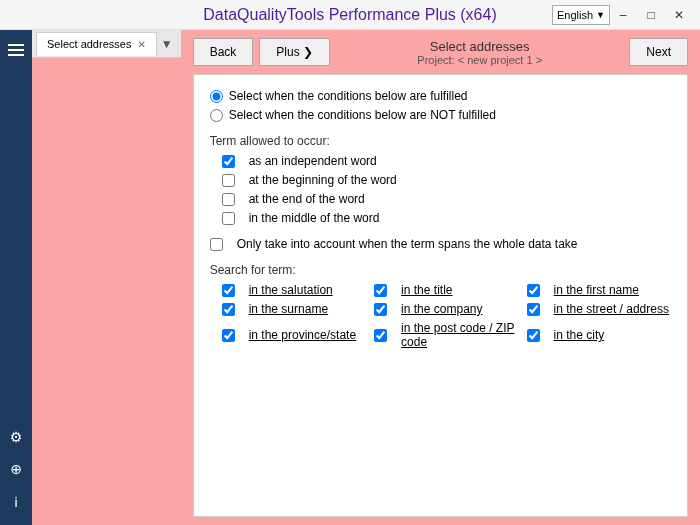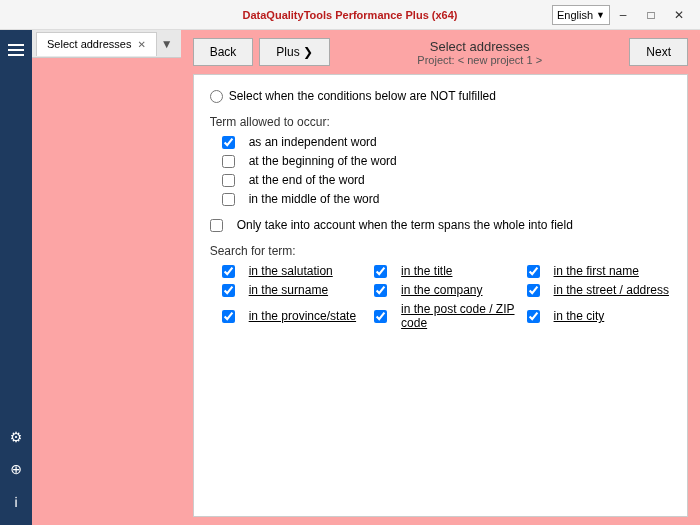--- a/index.html
+++ b/index.html
@@ -32,26 +32,25 @@
       display: flex;
       align-items: center;
       border: 1px solid #aaa;
       background: white;
       padding: 1px 4px;
       font-size: 11px;
       height: 20px;
       cursor: pointer;
     }
     .title-bar-center {
-      font-size: 11px;
-      color: #b91c1c;
+      font-size: 16px;
+      color: #4c1d95;
       position: absolute;
       left: 50%;
       transform: translateX(-50%);
-      font-weight: bold;
     }
     .title-bar-controls {
       display: flex;
       gap: 2px;
     }
     .title-btn {
       width: 26px;
       height: 20px;
       border: none;
       background: transparent;
@@ -326,20 +325,24 @@
           <div class="wizard-title-text">Select addresses</div>
           <div class="wizard-project">Project: &lt; new project 1 &gt;</div>
         </div>
         <button class="close-btn">Next</button>
       </div>
 
       <div class="panel">
 
         <div class="radio-group">
           <div class="radio-item">
+            <input type="radio" name="condition" id="r1" checked="" style="">
+            <label for="r1">Select when the conditions below are fulfilled</label>
+          </div>
+          <div class="radio-item">
             <input type="radio" name="condition" id="r2" style="">
             <label for="r2">Select when the conditions below are NOT fulfilled</label>
           </div>
         </div>
 
         <div class="section-label">Term allowed to occur:</div>
         <div class="checkbox-group">
           <div class="checkbox-item">
             <input type="checkbox" id="cb-independent" checked="" style="">
             <label for="cb-independent">as an independent word</label>
@@ -353,21 +356,21 @@
             <label for="cb-end">at the end of the word</label>
           </div>
           <div class="checkbox-item">
             <input type="checkbox" id="cb-middle" style="">
             <label for="cb-middle">in the middle of the word</label>
           </div>
         </div>
 
         <div class="checkbox-item no-indent" style="padding-left:0; margin-bottom:12px;">
           <input type="checkbox" id="cb-whole" style="">
-          <label for="cb-whole">Only take into account when the term spans the whole into field</label>
+          <label for="cb-whole">Only take into account when the term spans the whole data take</label>
         </div>
 
         <div class="section-label">Search for term:</div>
         <div class="search-grid">
           <div class="checkbox-item">
             <input type="checkbox" id="cb-salutation" checked="" style="">
             <label for="cb-salutation">in the salutation</label>
           </div>
           <div class="checkbox-item">
             <input type="checkbox" id="cb-title" checked="" style="">

